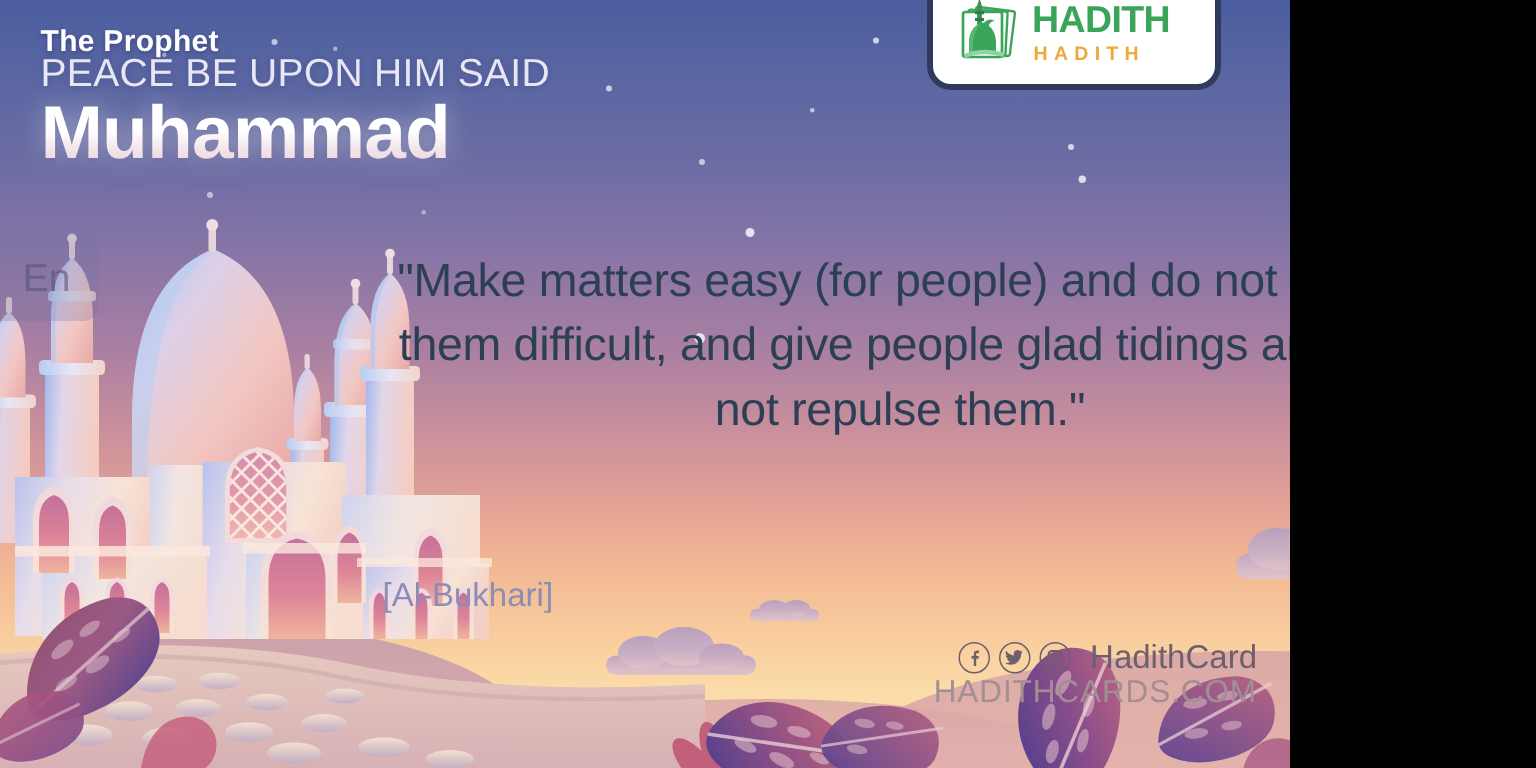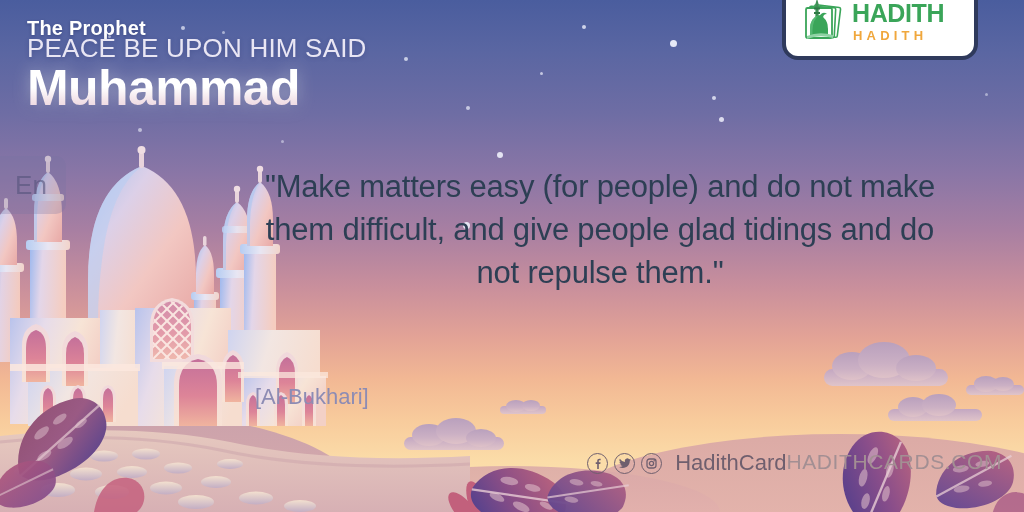--- a/index.html
+++ b/index.html
@@ -1,21 +1,21 @@
 <!DOCTYPE html>
 <html><head>
 <meta charset="utf-8">
 <style>
   * { margin:0; padding:0; box-sizing:border-box; }
   html,body { width:1024px; height:512px; overflow:hidden; background:#000; }
   body { font-family:"Liberation Sans", sans-serif; }
 
   #card {
     position:relative;
-    width:1024px; height:512px;
+    width:860px; height:512px;
     overflow:hidden;
   }
 
   
   .sky {
     position:absolute; inset:0;
     background:linear-gradient(180deg,
       #4a5d9e 0%,
       #5a66a2 10%,
       #6e6da4 22%,
@@ -126,21 +126,21 @@
   
   #source {
     position:absolute; left:255px; top:384px; width:690px;
     text-align:left;
     font-size:22px; color:#8d8cb4; font-weight:400;
   }
 
   
   #footer {
     position:absolute; right:22px; bottom:38px;
-    display:flex; flex-direction:row; align-items:flex-end;
+    display:flex; flex-direction:column; align-items:flex-end;
   }
   #social-row { display:flex; align-items:center; gap:6px; }
   .soc {
     width:21px; height:21px; border-radius:50%;
     border:1.6px solid #6f5f6e;
     display:flex; align-items:center; justify-content:center;
     color:#6f5f6e;
   }
   .soc svg { display:block; }
   #brand-name {

